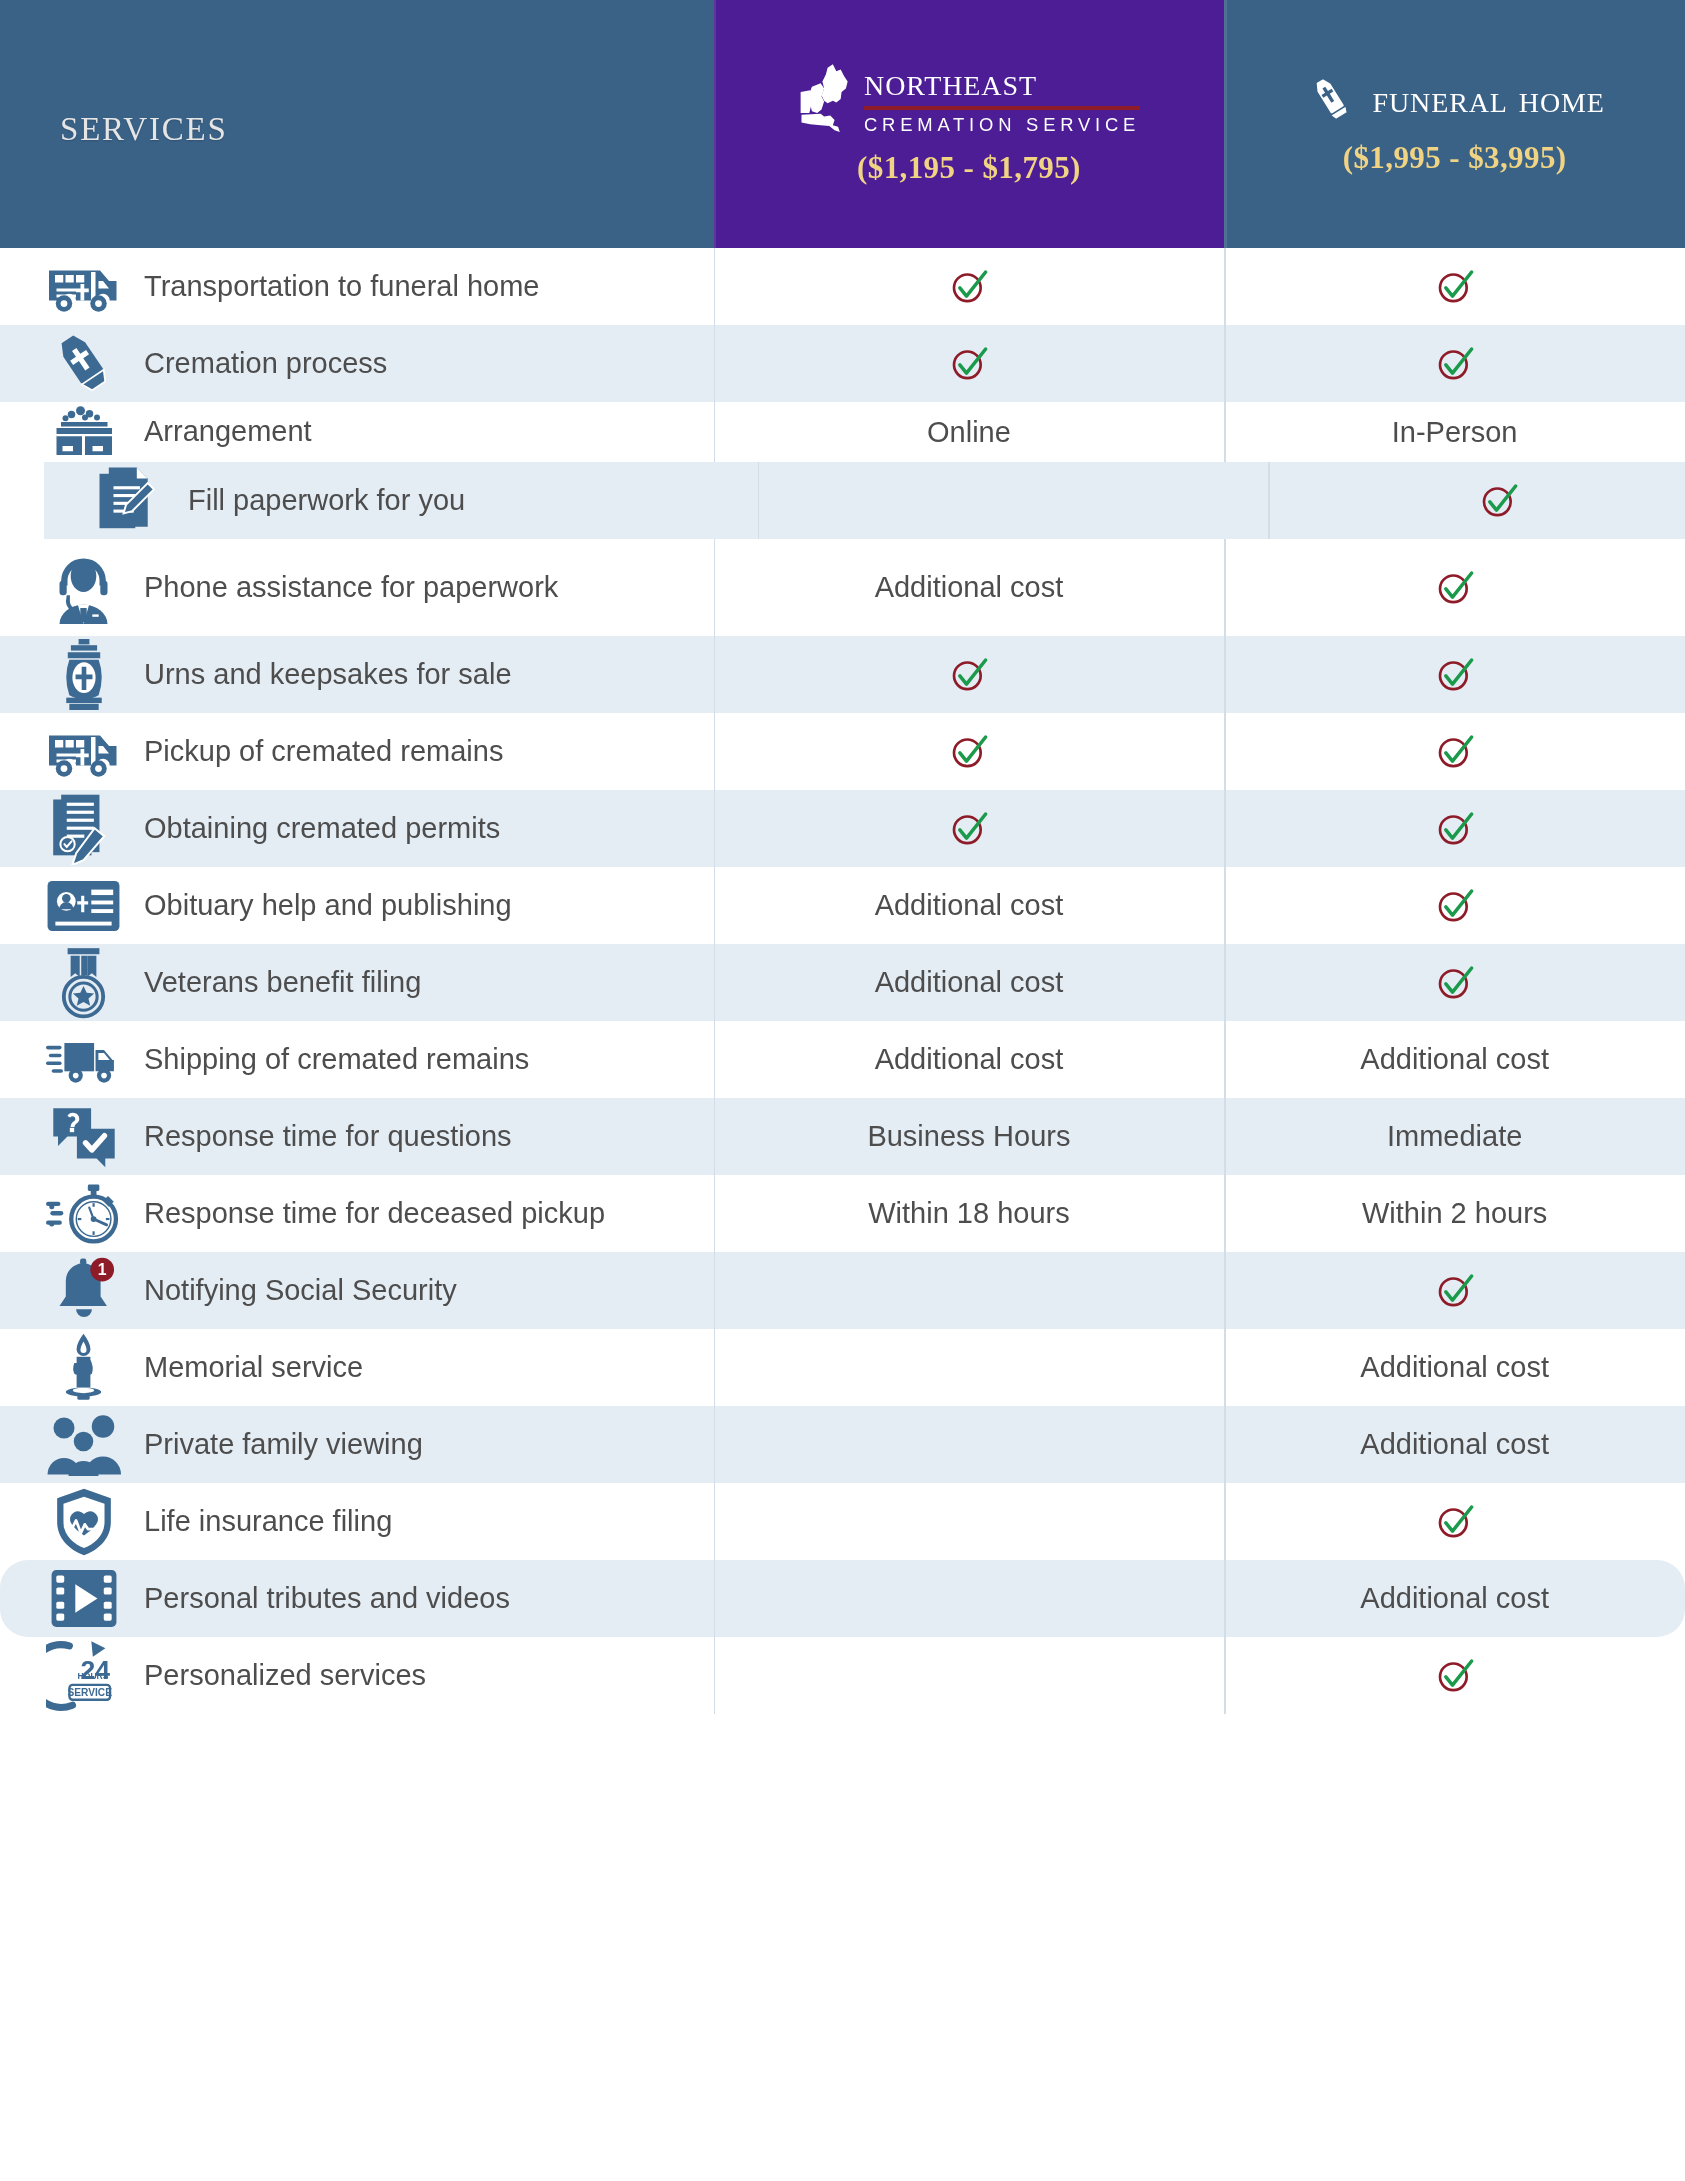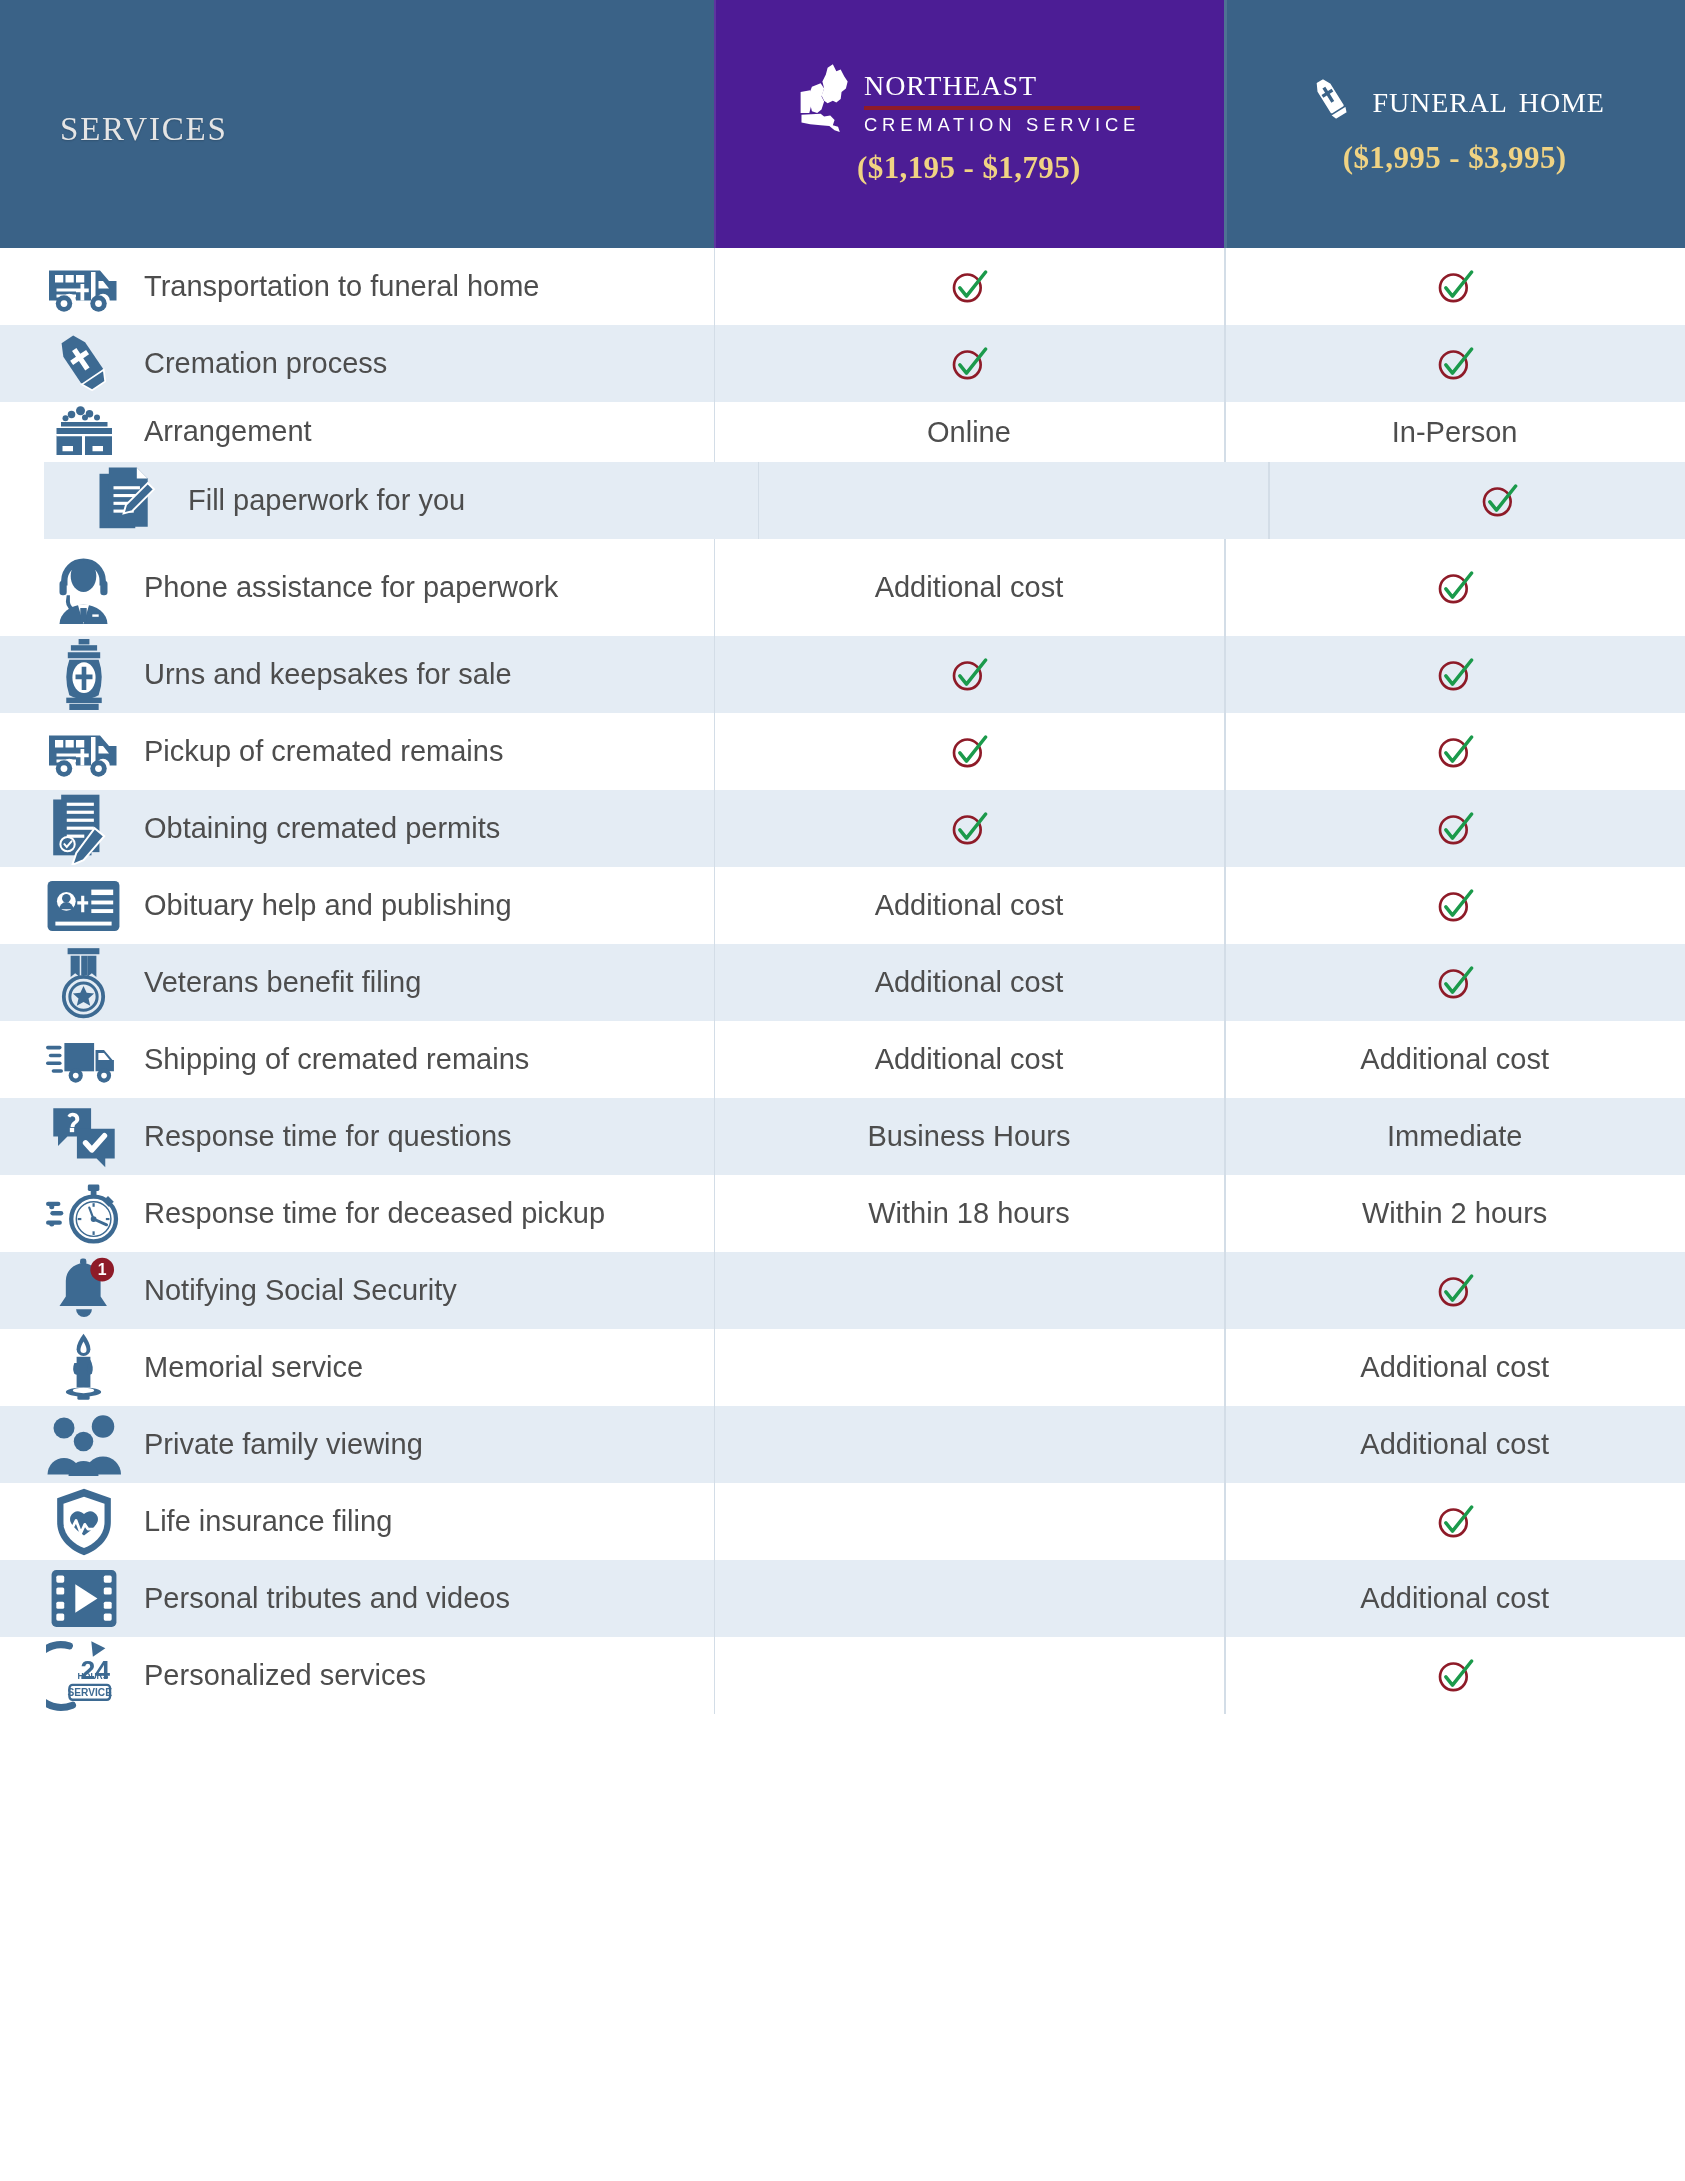--- a/index.html
+++ b/index.html
@@ -709,21 +709,21 @@
           <span class="vdiv"></span>
         </div>
         <div class="cell-val cell-fh">
           <span class="vdiv"></span>
           <svg class="check" viewBox="0 0 48 48">
    <circle cx="22" cy="25" r="16" fill="none" stroke="#8e1b28" stroke-width="3.2"></circle>
    <path d="M13 25 L21 35 L44 6" stroke="#1b9a4b" stroke-width="4.2" fill="none" stroke-linecap="round" stroke-linejoin="round"></path>
  </svg>
         </div>
       </div>
-      <div class="row alt" style="height: 77px;">
+      <div class="row alt" style="height: 77px; border-radius: 28px;">
         <div class="cell-service">
           <span class="svc-icon">
             <svg viewBox="0 0 86 76" width="68" height="61">
       <rect x="2" y="2" width="82" height="72" rx="6" fill="#3d6a92"></rect>
       <g fill="#fff">
         <rect x="8" y="9" width="10" height="9" rx="2"></rect>
                 <rect x="8" y="24" width="10" height="9" rx="2"></rect>
         <rect x="8" y="42" width="10" height="9" rx="2"></rect>
                 <rect x="8" y="57" width="10" height="9" rx="2"></rect>
         <rect x="68" y="9" width="10" height="9" rx="2"></rect>

